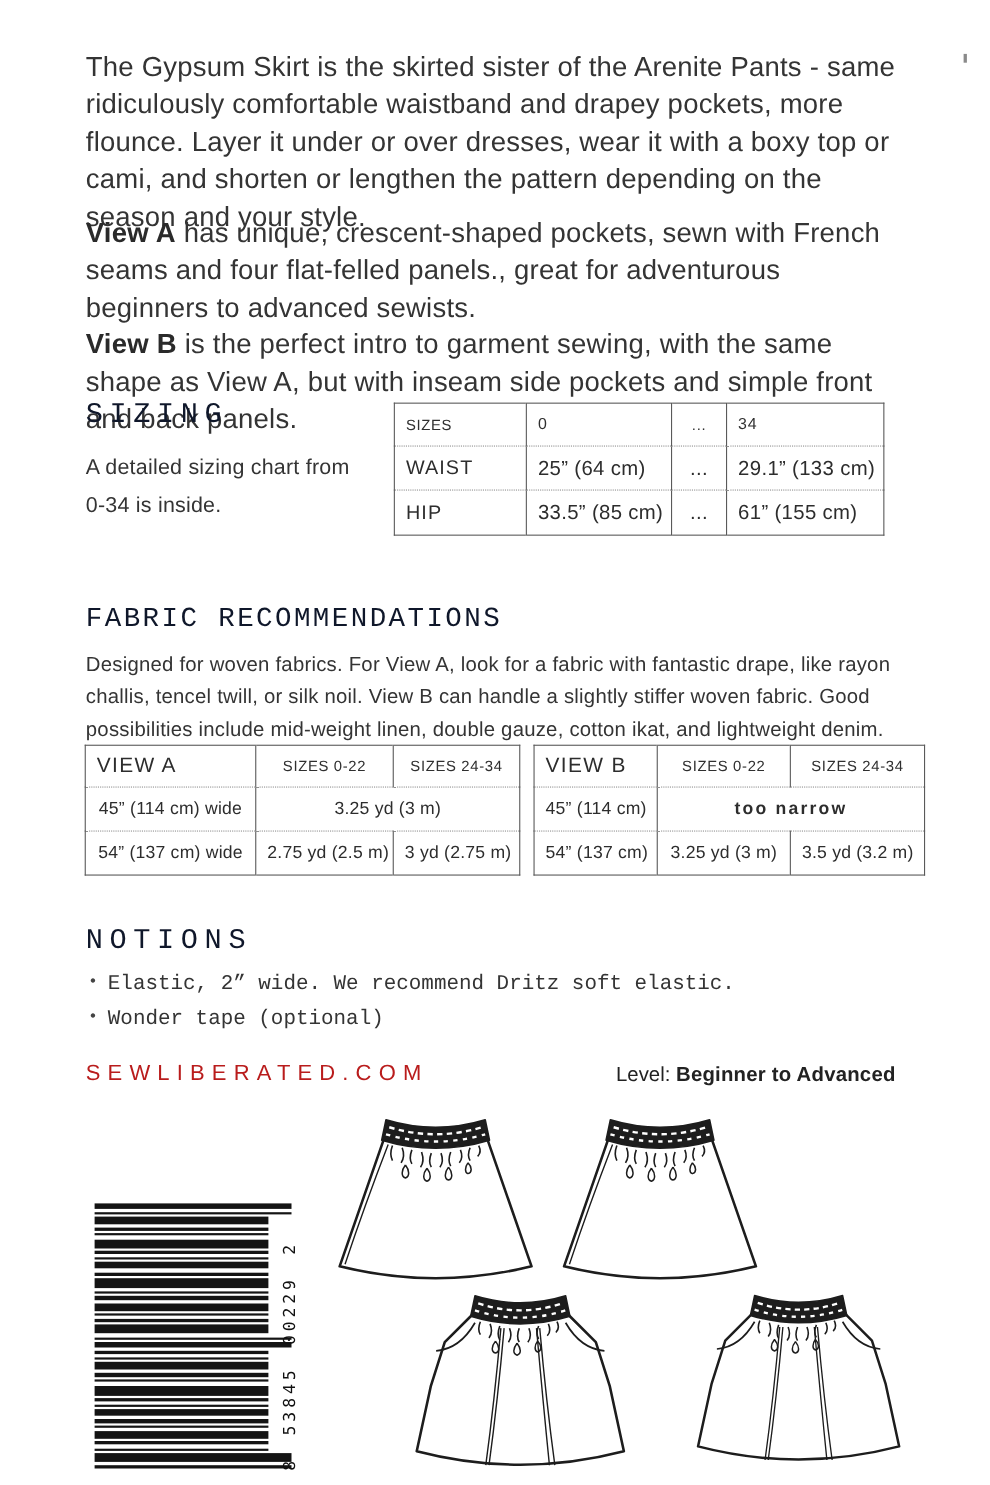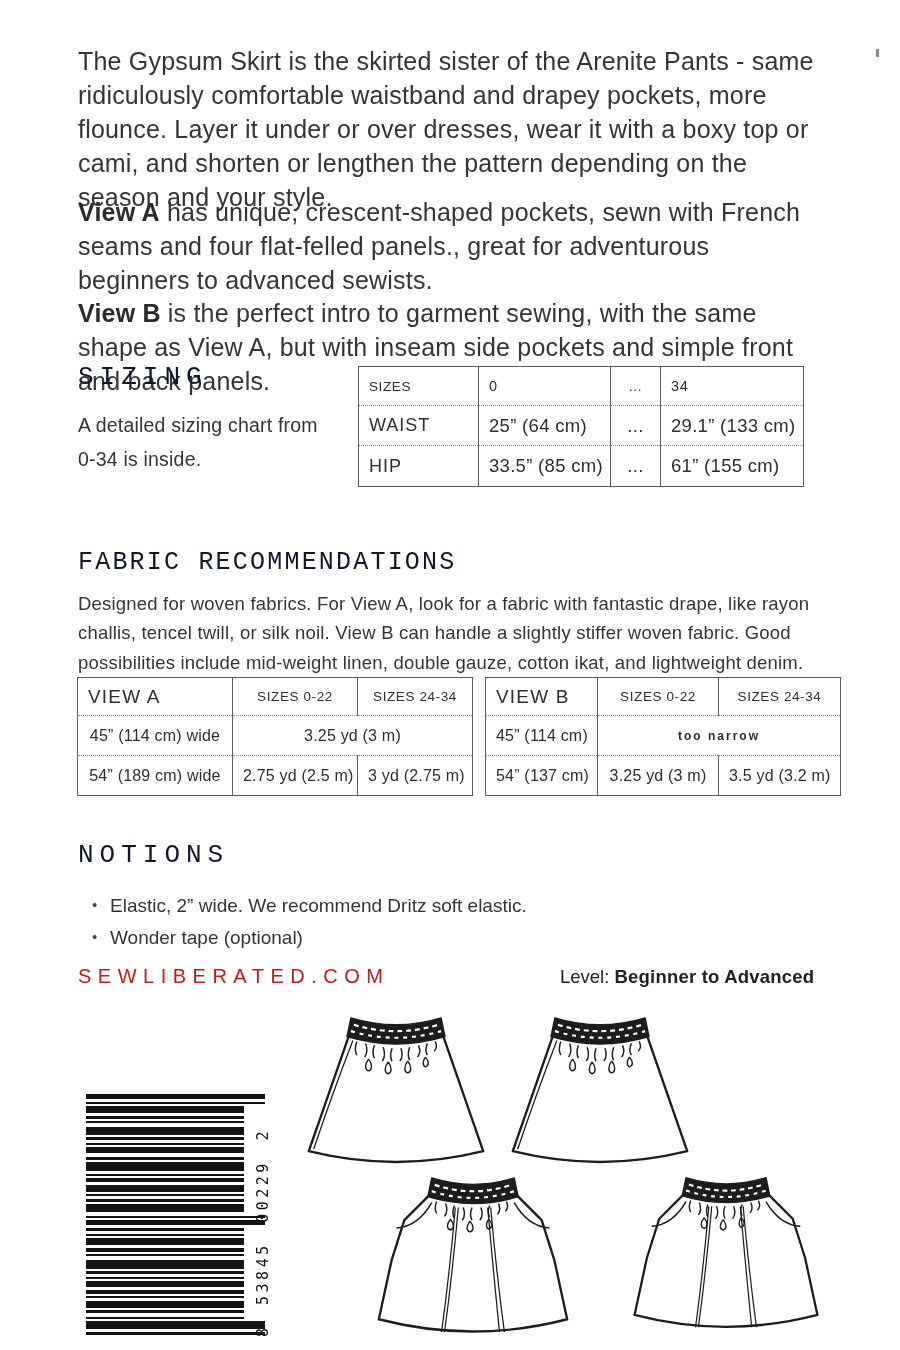--- a/index.html
+++ b/index.html
@@ -27,23 +27,23 @@
   .sizing-tbl tr.r2{height:41px;}
   .sizing-tbl td{font-size:18.5px;letter-spacing:.3px;}
   .sizing-tbl td.lbl{font-size:18px;letter-spacing:1px;}
   .c{text-align:center;}
   .l{text-align:left;}
   .fab-tbl tr.head{height:38px;}
   .fab-tbl tr.r1{height:40px;}
   .fab-tbl tr.r2{height:40px;}
   .fab-tbl td{font-size:16px;letter-spacing:.2px;}
   .fab-tbl th.viewlbl{font-size:19px;font-weight:400;letter-spacing:1.2px;text-align:left;}
-  .fab-tbl td.narrow{font-weight:700;font-size:12px;letter-spacing:2px;}
-  
-  .notions-list{list-style:none;margin:12px;padding:0;}
+  .fab-tbl td.narrow{font-weight:700;font-size:16px;letter-spacing:2px;}
+  
+  .notions-list{list-style:none;margin:0;padding:0;font-family:Liberation Mono, monospace;}
   .notions-list li{position:relative;font-size:19px;line-height:32px;padding-left:20px;color:#343434;}
   .notions-list li::before{content:"\2022";position:absolute;left:2px;top:-1px;font-size:15px;color:#444;}
   
   .website{font-size:20px;letter-spacing:6.5px;color:#b91c1c;}
   .level{font-size:18.5px;color:#222;}
   .level b{font-weight:700;letter-spacing:.2px;}
   
   .barcode{width:200px;height:243px;}
   .bar{position:absolute;left:0;width:158px;background:#141414;}
   .bar.wide{width:179px;}
@@ -118,21 +118,21 @@
         <tr class="head">
       <th class="viewlbl">VIEW A</th>
       <th class="small-bold c">SIZES 0-22</th>
       <th class="small-bold c">SIZES 24-34</th>
     </tr>
     <tr class="r1">
       <td class="c">45” (114 cm) wide</td>
       <td class="c" colspan="2">3.25 yd (3 m)</td>
     </tr>
     <tr class="r2">
-      <td class="c">54” (189 cm) wide</td>
+      <td class="c">54” (137 cm) wide</td>
       <td class="c">2.75 yd (2.5 m)</td>
       <td class="c">3 yd (2.75 m)</td>
     </tr>
   </tbody>
     </table>
 
   <table class="tbl fab-tbl abs" style="left:485px;top:677px;width:355px;">
     <colgroup>
         <col style="width:112px">
         <col style="width:121px">

